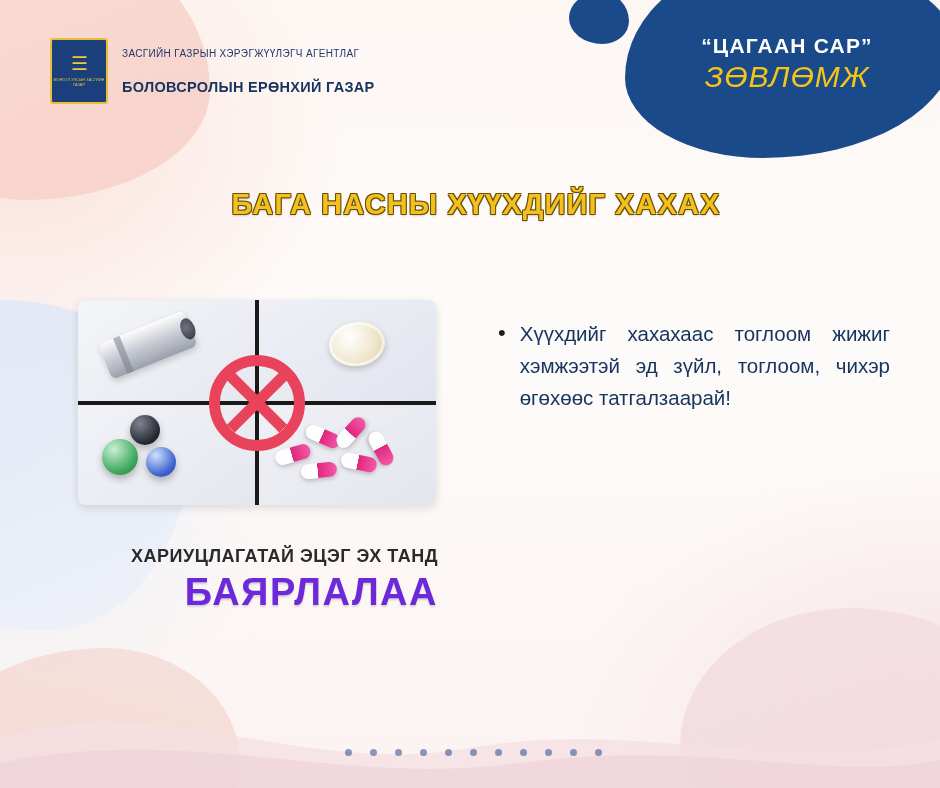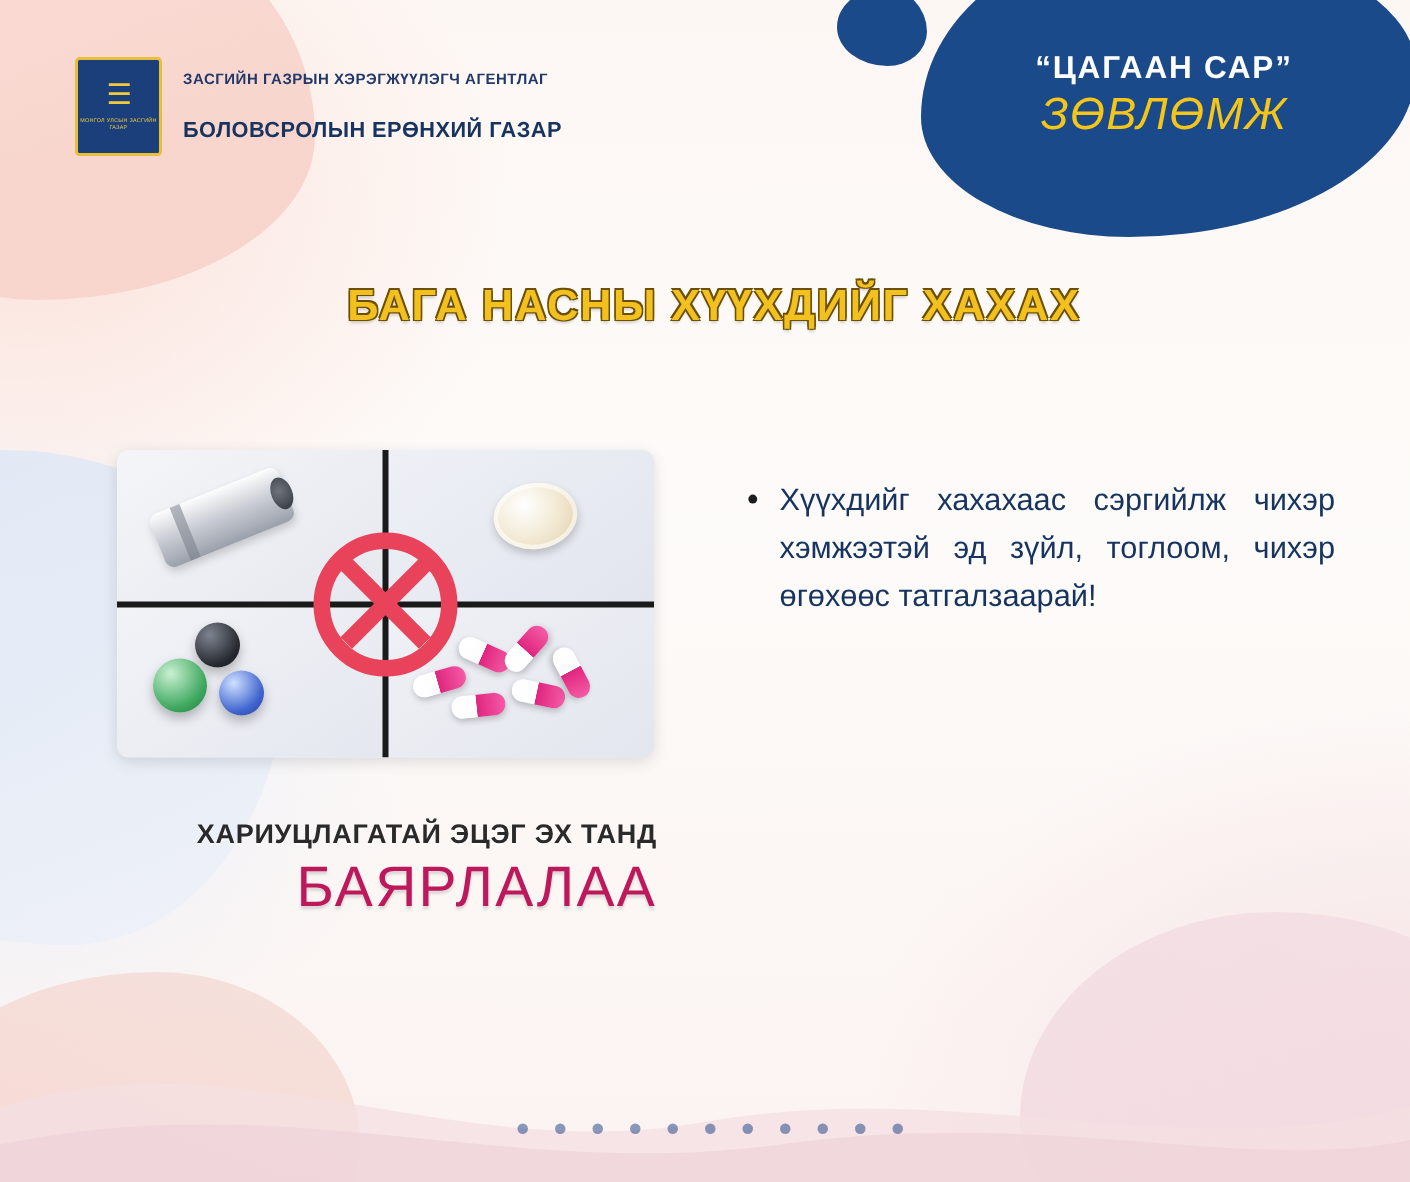--- a/index.html
+++ b/index.html
@@ -72,21 +72,21 @@
     width: 340px;
     height: 250px;
     background: linear-gradient(200deg, #f3dde2 0%, #efd5dc 100%);
     border-radius: 50% 50% 45% 55% / 55% 45% 55% 45%;
     opacity: .75;
   }
 
   
   .badge-wrap {
     position: absolute;
-    right: 16px;
+    right: 5px;
     top: 0;
     width: 370px;
     height: 180px;
   }
   .badge-blob-main {
     position: absolute;
     right: -20px;
     top: -42px;
     width: 330px;
     height: 200px;
@@ -163,21 +163,21 @@
     font-size: 3.6px;
     line-height: 1.35;
     text-align: center;
     margin-top: 5px;
     letter-spacing: .2px;
   }
   .org-text-1 {
     font-size: 10px;
     color: #20386a;
     letter-spacing: .35px;
-    font-weight: bold;
+    font-weight: normal;
   }
   .org-text-2 {
     font-size: 14.5px;
     color: #17335f;
     font-weight: bold;
     letter-spacing: .3px;
     margin-top: 20px;
   }
 
   
@@ -373,22 +373,22 @@
   .thanks-small {
     font-size: 18px;
     font-weight: bold;
     color: #2a2a2a;
     letter-spacing: .5px;
     text-shadow: 0 1px 1px rgba(255,255,255,.7);
   }
   .thanks-big {
     margin-top: 4px;
     font-size: 38px;
-    font-weight: normal;
-    color: #be185d;
+    font-weight: bold;
+    color: #6d28d9;
     letter-spacing: 1.5px;
     text-shadow: 0 2px 2px rgba(0,0,0,.14);
   }
 
   
   .dots {
     position: absolute;
     left: 345px;
     bottom: 32px;
     display: flex;
@@ -466,21 +466,21 @@
       <div class="pill p5"></div>
       <div class="pill p6"></div>
     </div>
     <div class="cross-h"></div>
     <div class="cross-v"></div>
     <div class="no-sign"></div>
   </div>
 
   <div class="bullet-block">
     <div class="bullet-dot">•</div>
-    <div class="bullet-text">Хүүхдийг хахахаас сэргийлж чихэр хэмжээтэй эд зүйл, тоглоом, чихэр өгөхөөс татгалзаарай!</div>
+    <div class="bullet-text">Хүүхдийг хахахаас тоглоом жижиг хэмжээтэй эд зүйл, тоглоом, чихэр өгөхөөс татгалзаарай!</div>
   </div>
 
   <div class="thanks">
     <div class="thanks-small">ХАРИУЦЛАГАТАЙ ЭЦЭГ ЭХ ТАНД</div>
     <div class="thanks-big">БАЯРЛАЛАА</div>
   </div>
 
   <div class="dots">
     <span></span>
     <span></span>

